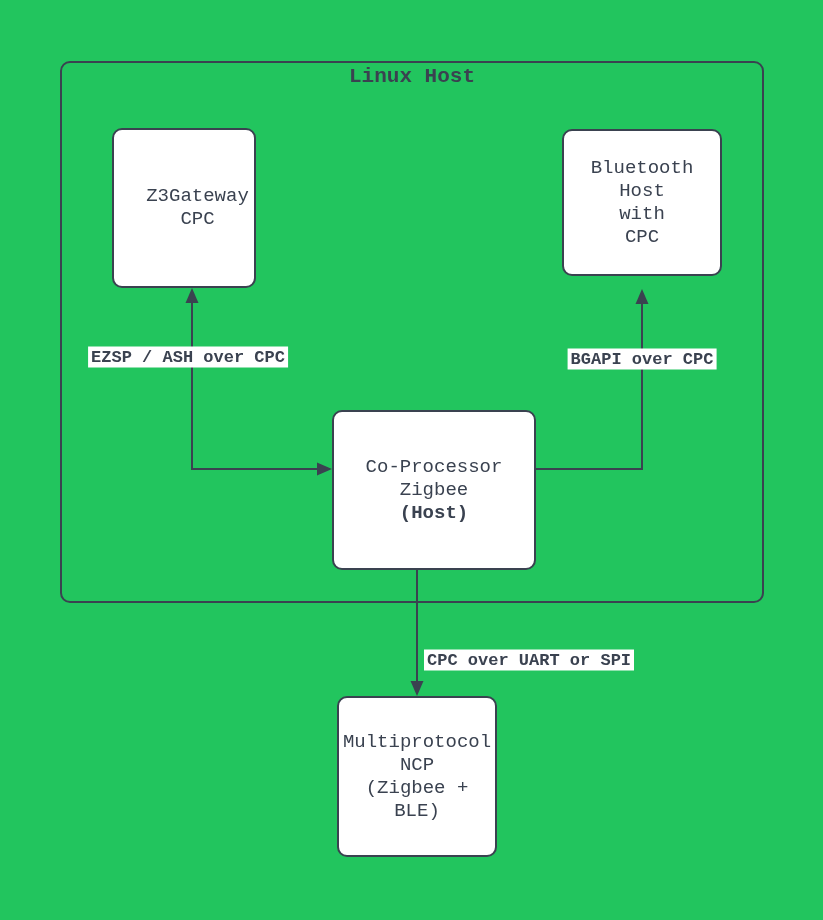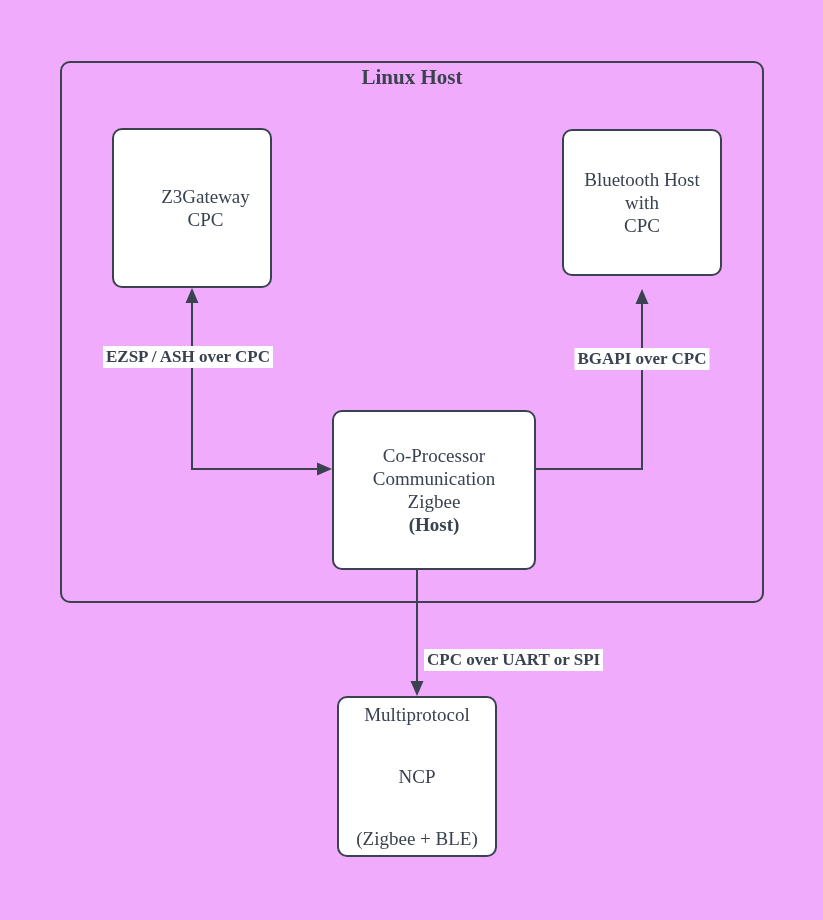--- a/index.html
+++ b/index.html
@@ -4,22 +4,22 @@
 <style>
   html, body {
     margin: 0;
     padding: 0;
     background: #ffffff;
   }
   .canvas {
     position: relative;
     width: 823px;
     height: 920px;
-    background: #f0abfc;
-    font-family: Liberation Serif, serif;
+    background: #22c55e;
+    font-family: Liberation Mono, monospace;
     color: #3A4250;
     overflow: hidden;
   }
   .outer-box {
     position: absolute;
     left: 60px;
     top: 61px;
     width: 704px;
     height: 542px;
     border: 2px solid #3A4250;
@@ -47,24 +47,24 @@
     flex-direction: column;
     justify-content: center;
     align-items: center;
     text-align: center;
     font-size: 19px;
     line-height: 23px;
     color: #3A4250;
   }
   .node span { display: block; }
   .node .bold-line { font-weight: 700; }
-  #node-z3gateway  { left: 112px; top: 128px; width: 160px; height: 160px; padding-left: 27px; }
+  #node-z3gateway  { left: 112px; top: 128px; width: 144px; height: 160px; padding-left: 27px; }
   #node-bluetooth  { left: 562px; top: 129px; width: 160px; height: 147px; }
   #node-cpcd       { left: 332px; top: 410px; width: 204px; height: 160px; }
-  #node-ncp        { left: 337px; top: 696px; width: 160px; height: 161px; gap: 39px; }
+  #node-ncp        { left: 337px; top: 696px; width: 160px; height: 161px; }
 
   svg.connectors {
     position: absolute;
     left: 0;
     top: 0;
     width: 823px;
     height: 920px;
     pointer-events: none;
   }
   svg.connectors polyline, svg.connectors line {
@@ -136,21 +136,20 @@
   </div>
 
   <div class="node" id="node-bluetooth">
     <span>Bluetooth Host</span>
     <span>with</span>
     <span>CPC</span>
   </div>
 
   <div class="node" id="node-cpcd">
     <span>Co-Processor</span>
-    <span>Communication</span>
     <span>Zigbee</span>
     <span class="bold-line">(Host)</span>
   </div>
 
   <div class="node" id="node-ncp">
     <span>Multiprotocol</span>
     <span>NCP</span>
     <span>(Zigbee + BLE)</span>
   </div>
 

